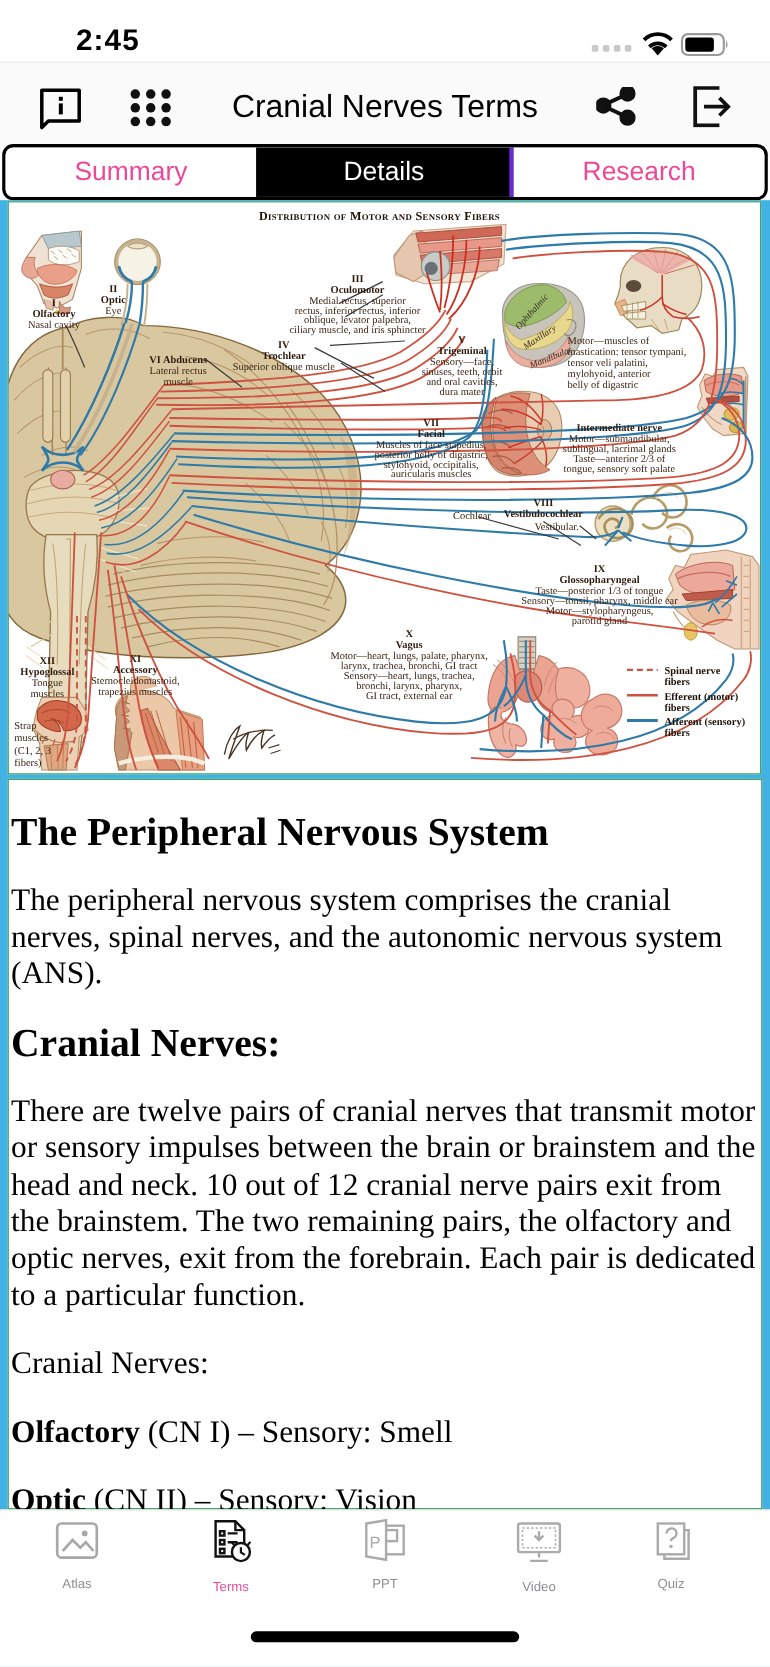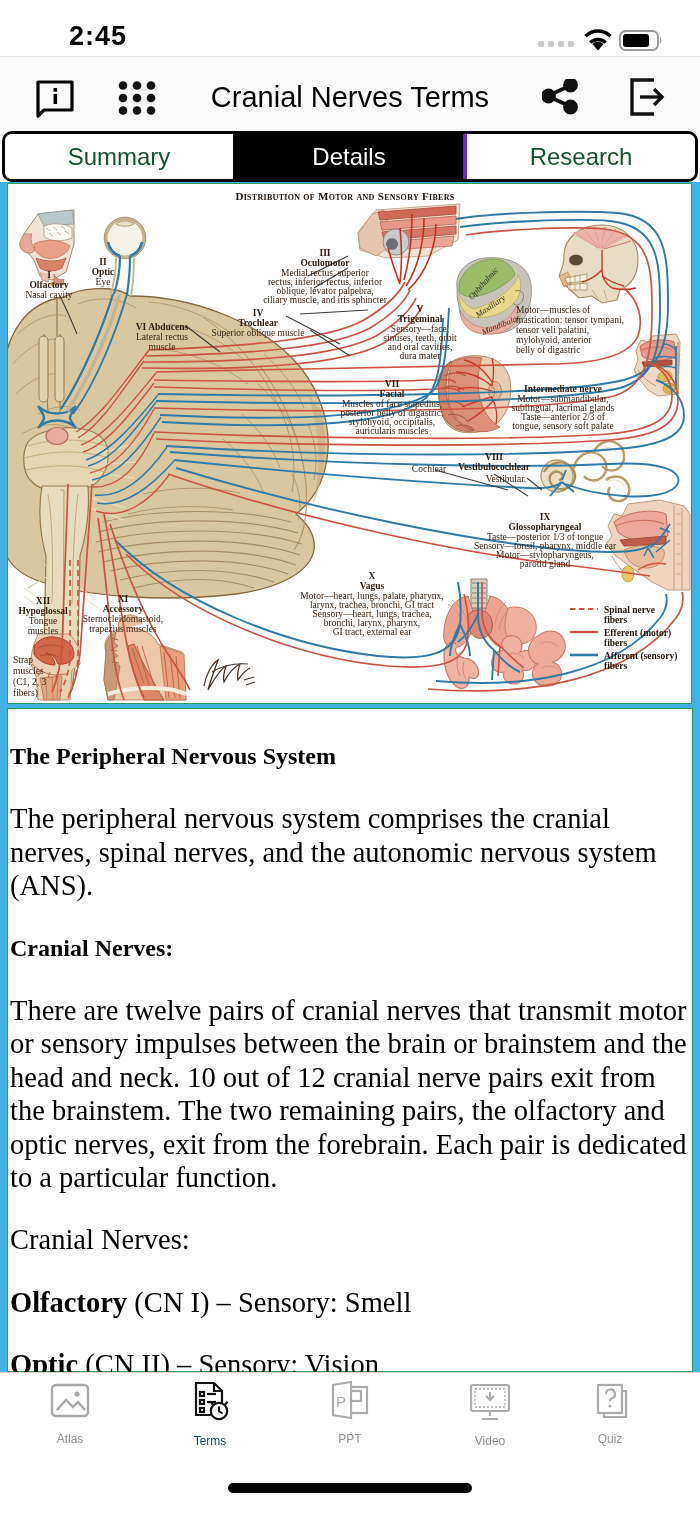--- a/index.html
+++ b/index.html
@@ -6,34 +6,34 @@
   html,body { width:700px; height:1515px; background:#fff; font-family:"Liberation Sans", sans-serif; overflow:hidden; }
   .abs { position:absolute; }
   
   #statusbar { position:absolute; left:0; top:0; width:636px; height:56px; background:#fff; }
   #time { position:absolute; left:69px; top:21px; font-size:27px; font-weight:700; color:#000; letter-spacing:1px; }
   
   #navbar { position:absolute; left:0; top:56px; width:700px; height:88px; background:#fafafa; border-top:1px solid #e8e8e8;}
   #navtitle { position:absolute; left:0; top:24px; width:700px; text-align:center; font-size:29px; color:#000; }
   
   #seg { position:absolute; left:2px; top:131px; width:696px; height:51px; border:3px solid #000; border-radius:10px; background:#fff; display:flex; overflow:hidden; }
-  .segitem { flex:1; display:flex; align-items:center; justify-content:center; font-size:24px; color:#14532d; background:#fff; }
+  .segitem { flex:1; display:flex; align-items:center; justify-content:center; font-size:24px; color:#ec4899; background:#fff; }
   .segitem.mid { background:#000; color:#fff; border-left:2px solid #000; border-right:4px solid #6d28d9; }
   
   #cyan { position:absolute; left:0; top:182px; width:700px; height:1190px; background:#41b2e3; }
   #platebox { position:absolute; left:7px; top:1px; width:685px; height:521px; background:#fff; border:1px solid #2e9e57; }
   #textbox { position:absolute; left:7px; top:526px; width:686px; height:664px; background:#fff; border:1px solid #2e9e57; padding:31px 2px 0 2px; font-family:"Liberation Serif", serif; font-size:28.5px; line-height:33.4px; color:#000; white-space:nowrap; }
-  #textbox h3 { font-size:24px; }
+  #textbox h3 { font-size:36px; }
   #textbox p, #textbox h3 { margin-top:29px; }
   #textbox h3:first-child { margin-top:0; }
   
   #tabbar { position:absolute; left:0; top:1372px; width:700px; height:143px; background:#fff; border-top:1px solid #d8d8d8; }
   .tab { position:absolute; top:8px; width:140px; text-align:center; }
   .tablabel { margin-top:7px; font-size:12px; color:#8f8f94; }
-  .tablabel.active { color:#0c4a6e; }
+  .tablabel.active { color:#ec4899; }
   #homebar { position:absolute; left:228px; top:110px; width:244px; height:10px; border-radius:5px; background:#000; }
 </style>
 </head>
 <body>
 <div id="statusbar">
   <div id="time">2:45</div>
   <svg class="abs" style="left:536px; top:28px" width="130" height="26" viewBox="0 0 130 26">
     <g fill="#c9c9c9">
       <rect x="2" y="13" width="6" height="6" rx="1.5"></rect>
         <rect x="12" y="13" width="6" height="6" rx="1.5"></rect>

